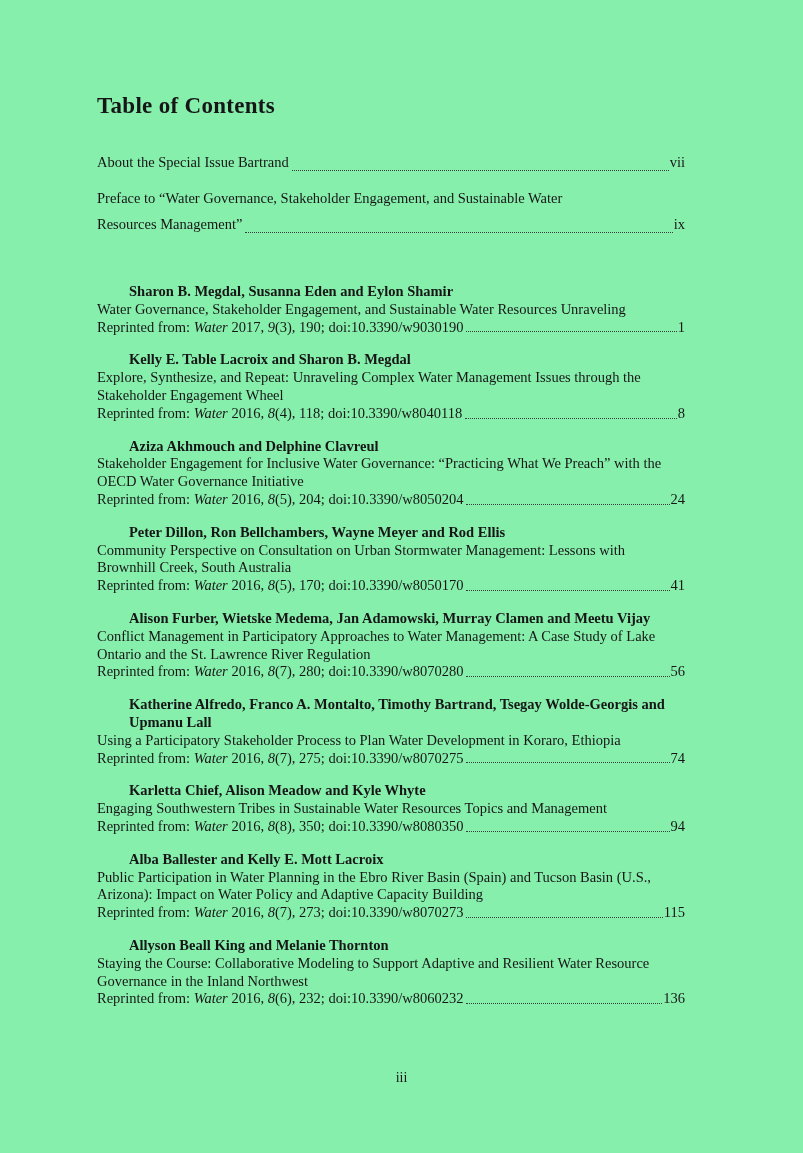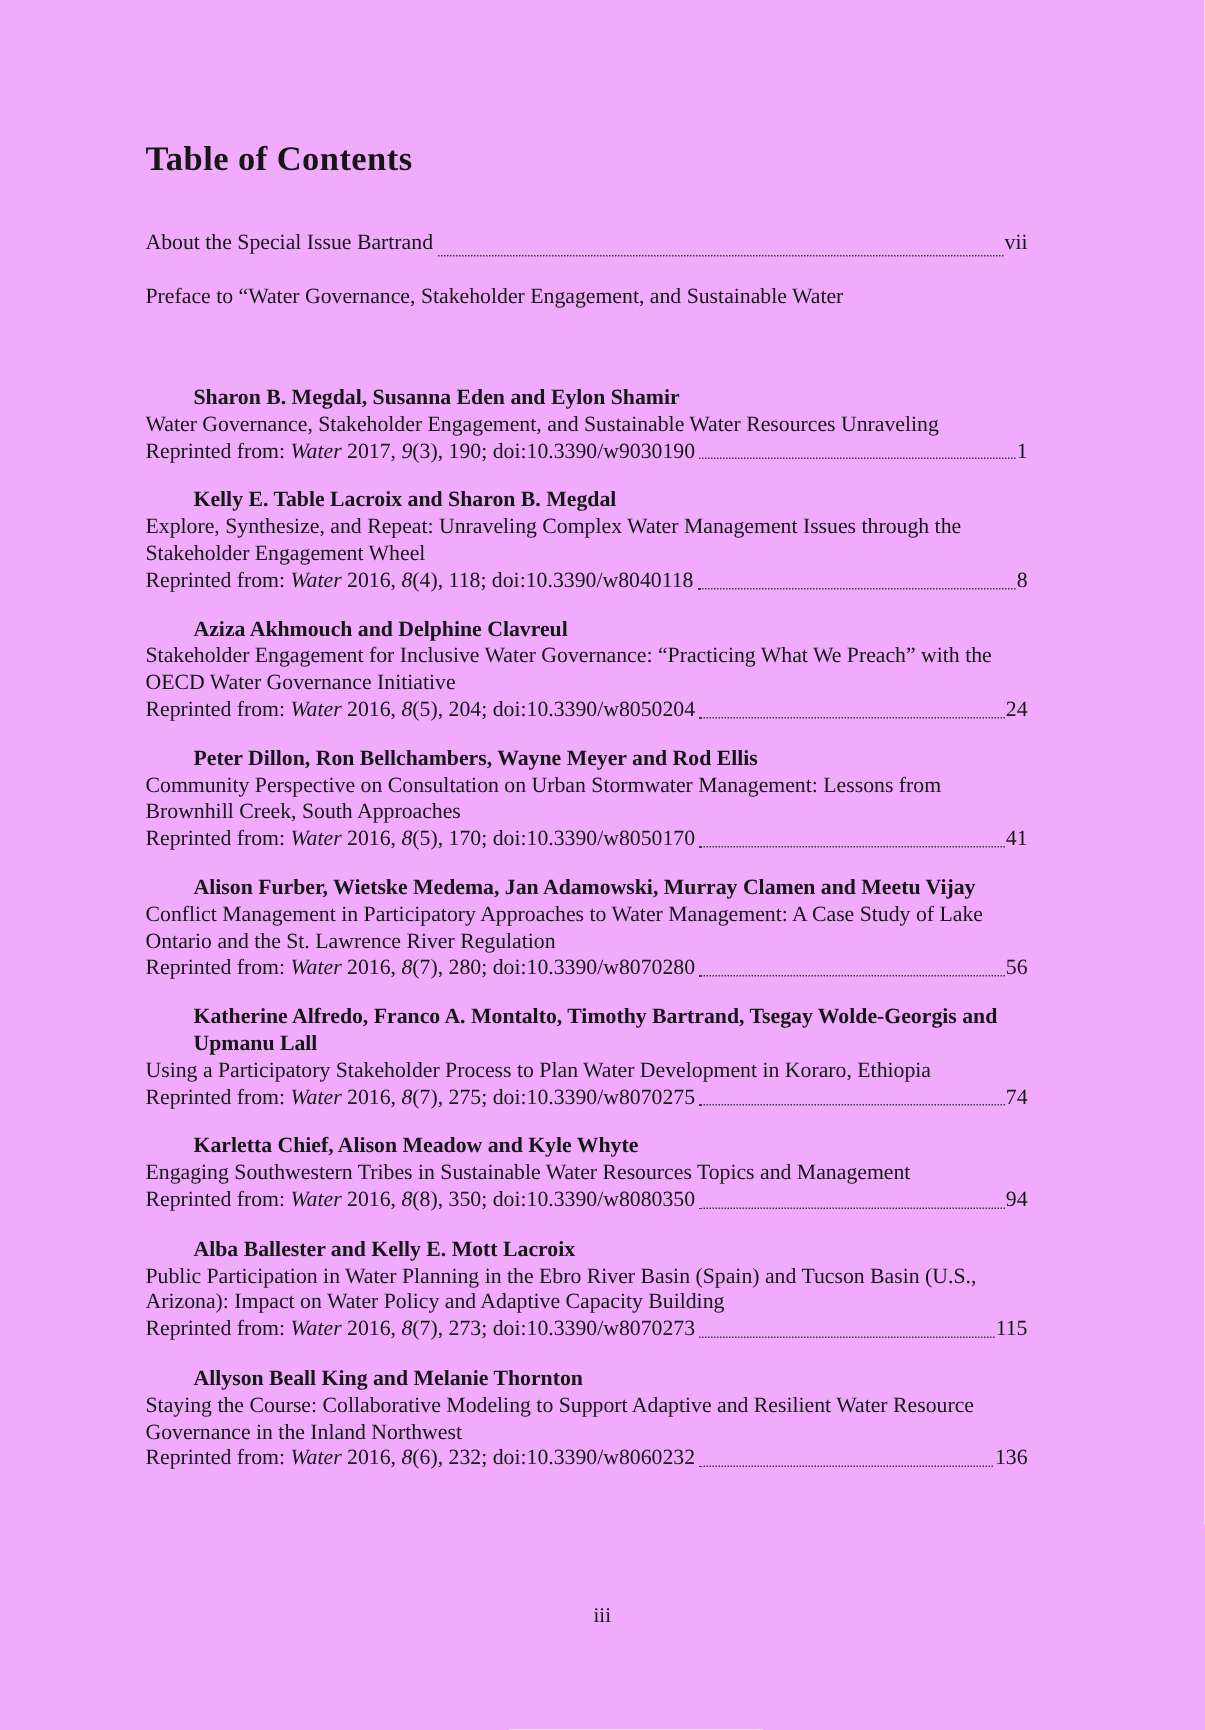--- a/index.html
+++ b/index.html
@@ -1,21 +1,21 @@
 <!DOCTYPE html>
 <html><head>
 <meta charset="utf-8">
 <style>
   * { box-sizing: border-box; }
   html, body { margin: 0; padding: 0; background: #ffffff; }
   .page {
     position: relative;
     width: 803px;
     height: 1153px;
-    background: #f0abfc;
+    background: #86efac;
     font-family: "Liberation Serif", "DejaVu Serif", serif;
     color: #161616;
     overflow: hidden;
   }
   .content {
     position: absolute;
     left: 97px;
     top: 93px;
     width: 588px;
   }
@@ -69,20 +69,25 @@
     <div class="front-matter" id="frontmatter">
         <div class="fm-entry">
           <div class="row">
             <span class="txt">About the Special Issue Bartrand</span>
             <span class="leader"></span>
             <span class="pg">vii</span>
           </div>
         </div>
         <div class="fm-entry">
           <div class="line"><span class="txt">Preface to “Water Governance, Stakeholder Engagement, and Sustainable Water</span></div>
+          <div class="row">
+            <span class="txt">Resources Management”</span>
+            <span class="leader"></span>
+            <span class="pg">ix</span>
+          </div>
         </div>
       </div>
     <div class="chapters" id="chapters">
         <div class="chapter">
           <div class="authors">Sharon B. Megdal, Susanna Eden and Eylon Shamir</div>
           <div class="ctitle">Water Governance, Stakeholder Engagement, and Sustainable Water Resources Unraveling</div>
           <div class="row reprint">
             <span class="cit"><span>Reprinted from: </span><i>Water</i><span> </span><b>2017</b><span>, </span><i>9</i><span>(3), 190; doi:10.3390/w9030190</span></span>
             <span class="leader"></span>
             <span class="pg">1</span>
@@ -101,21 +106,21 @@
           <div class="authors">Aziza Akhmouch and Delphine Clavreul</div>
           <div class="ctitle">Stakeholder Engagement for Inclusive Water Governance: “Practicing What We Preach” with the OECD Water Governance Initiative</div>
           <div class="row reprint">
             <span class="cit"><span>Reprinted from: </span><i>Water</i><span> </span><b>2016</b><span>, </span><i>8</i><span>(5), 204; doi:10.3390/w8050204</span></span>
             <span class="leader"></span>
             <span class="pg">24</span>
           </div>
         </div>
         <div class="chapter">
           <div class="authors">Peter Dillon, Ron Bellchambers, Wayne Meyer and Rod Ellis</div>
-          <div class="ctitle">Community Perspective on Consultation on Urban Stormwater Management: Lessons from Brownhill Creek, South Approaches</div>
+          <div class="ctitle">Community Perspective on Consultation on Urban Stormwater Management: Lessons with Brownhill Creek, South Australia</div>
           <div class="row reprint">
             <span class="cit"><span>Reprinted from: </span><i>Water</i><span> </span><b>2016</b><span>, </span><i>8</i><span>(5), 170; doi:10.3390/w8050170</span></span>
             <span class="leader"></span>
             <span class="pg">41</span>
           </div>
         </div>
         <div class="chapter">
           <div class="authors">Alison Furber, Wietske Medema, Jan Adamowski, Murray Clamen and Meetu Vijay</div>
           <div class="ctitle">Conflict Management in Participatory Approaches to Water Management: A Case Study of Lake Ontario and the St. Lawrence River Regulation</div>
           <div class="row reprint">

